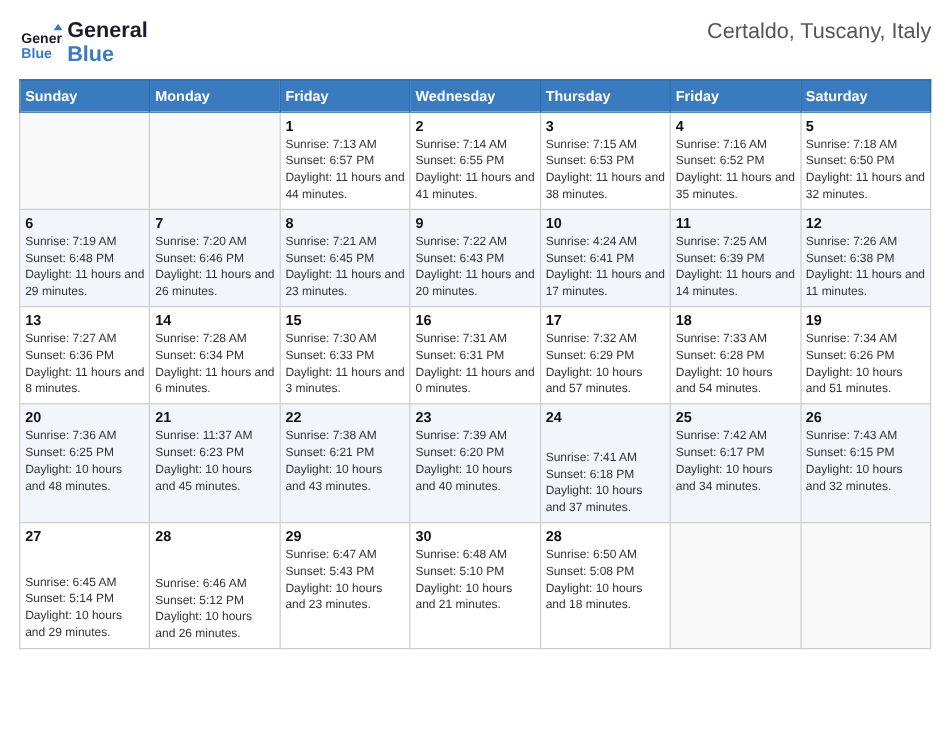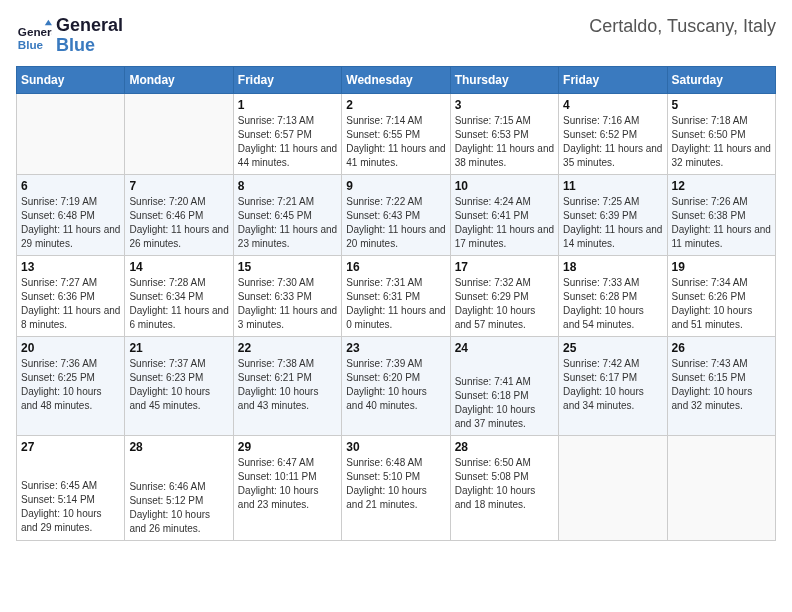--- a/index.html
+++ b/index.html
@@ -245,21 +245,21 @@
       </tr>
       <tr>
         <td>
           <div class="day-num">20</div>
           <div class="day-detail" style="white-space: pre-line;">Sunrise: 7:36 AM
 Sunset: 6:25 PM
 Daylight: 10 hours and 48 minutes.</div>
         </td>
         <td>
           <div class="day-num">21</div>
-          <div class="day-detail" style="white-space: pre-line;">Sunrise: 7:37 AM
+          <div class="day-detail" style="white-space: pre-line;">Sunrise: 11:37 AM
 Sunset: 6:23 PM
 Daylight: 10 hours and 45 minutes.</div>
         </td>
         <td>
           <div class="day-num">22</div>
           <div class="day-detail" style="white-space: pre-line;">Sunrise: 7:38 AM
 Sunset: 6:21 PM
 Daylight: 10 hours and 43 minutes.</div>
         </td>
         <td>
@@ -296,21 +296,21 @@
         </td>
         <td>
           <div class="day-num">28</div>
           <div class="day-detail" style="white-space: pre-line; margin-top: 26px;">Sunrise: 6:46 AM
 Sunset: 5:12 PM
 Daylight: 10 hours and 26 minutes.</div>
         </td>
         <td>
           <div class="day-num">29</div>
           <div class="day-detail" style="white-space: pre-line;">Sunrise: 6:47 AM
-Sunset: 10:11 PM
+Sunset: 5:43 PM
 Daylight: 10 hours and 23 minutes.</div>
         </td>
         <td>
           <div class="day-num">30</div>
           <div class="day-detail" style="white-space: pre-line;">Sunrise: 6:48 AM
 Sunset: 5:10 PM
 Daylight: 10 hours and 21 minutes.</div>
         </td>
         <td>
           <div class="day-num">28</div>

